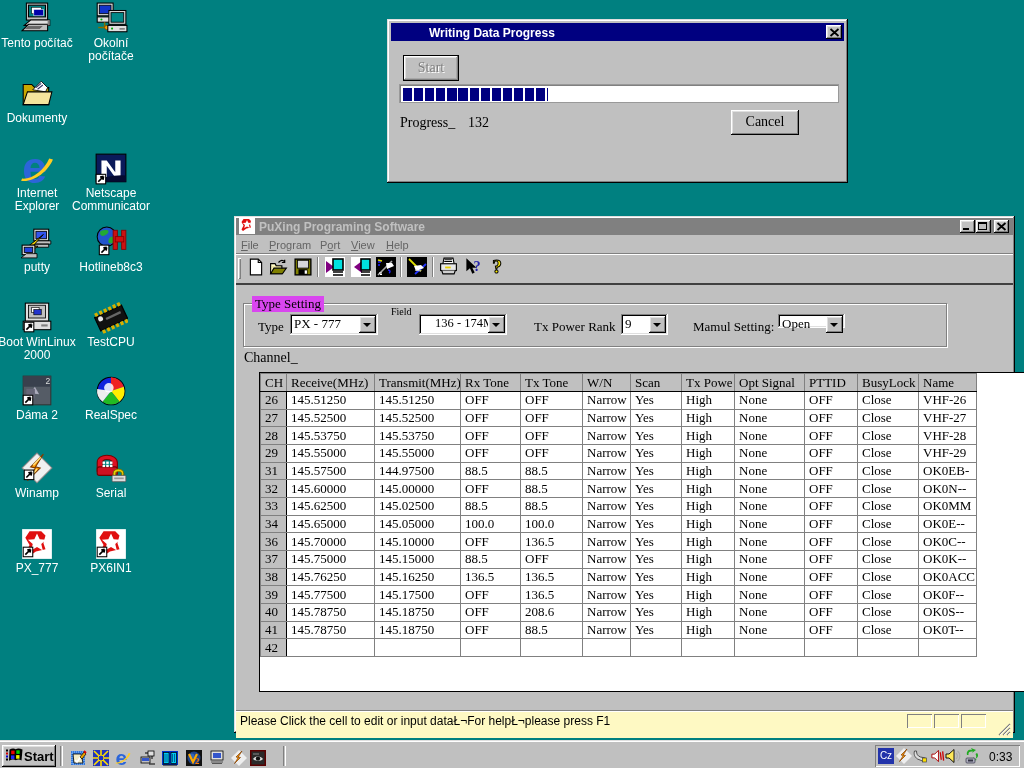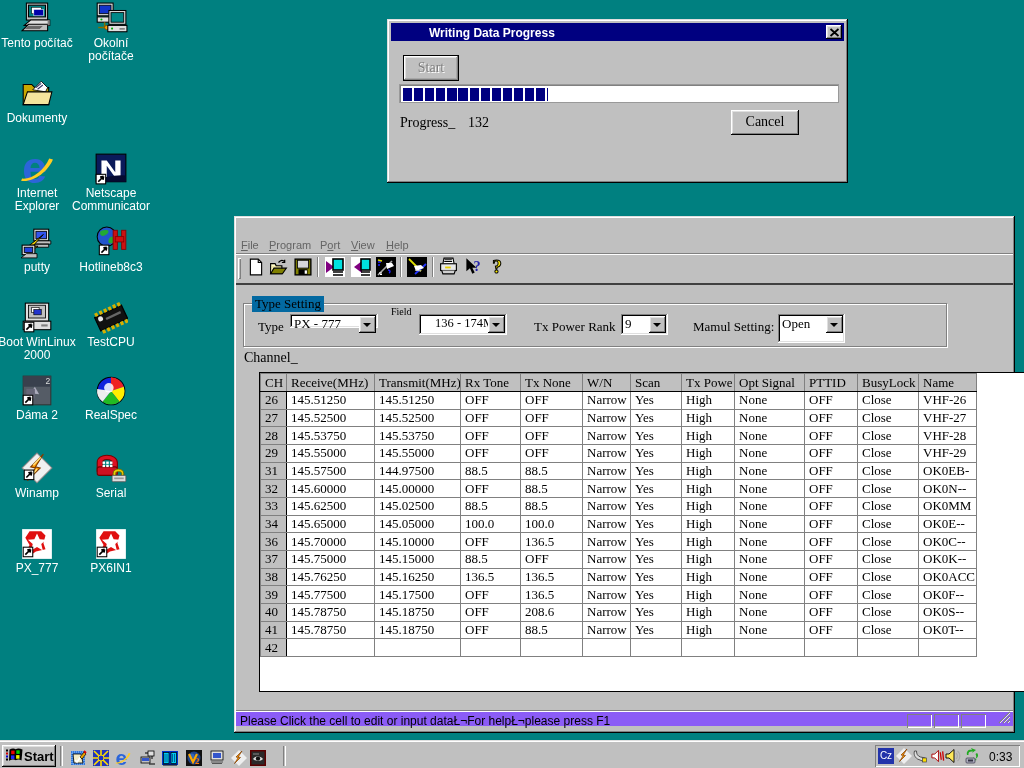--- a/index.html
+++ b/index.html
@@ -222,20 +222,38 @@
 <path d="M16 6 L18.5 11.5 L24.5 12 L20 16 L21.5 22 L16 18.8 L10.5 22 L12 16 L7.5 12 L13.5 11.5 Z" fill="#fff"></path>
 <rect x="3" y="19" width="9" height="9" fill="#fff" stroke="#000" stroke-width="1"></rect>
 <path d="M5 26 L10 21 M10 21 l-3.2 0.6 M10 21 l-0.6 3.2" stroke="#000" stroke-width="1.5"></path>
 </svg>
 <div class="icon-label">PX6IN1</div>
 </div>
 </div>
 
 <div class="abs raised" id="mainwin" style="left:234px; top:216px; width:781px; height:517px;">
 
+  <div class="abs" style="left:2px; top:2px; right:2px; height:17px; background:#808080; color:#c0c0c0; font-weight:bold; font-size:12px;">
+    <svg class="abs" style="left:3px; top:0px;" width="16" height="16" viewBox="0 0 32 32">
+      <rect x="0" y="0" width="32" height="32" fill="#fff"></rect>
+      <path d="M9 2 L20 2 L24 6 L22 13 L24 19 L15 21 L8 26 L5 23 L9 15 L5 8 Z" fill="#e01010"></path>
+      <path d="M16 4 L18.5 9.5 L24.5 10 L20 14 L21.5 20 L16 16.8 L10.5 20 L12 14 L7.5 10 L13.5 9.5 Z" fill="#fff"></path>
+    </svg>
+    <span class="abs" style="left:23px; top:2px;">PuXing Programing Software</span>
+
+    <div class="btn abs" style="left:724px; top:2px; width:15px; height:13px;">
+        <div class="abs" style="left:3px; top:8px; width:6px; height:2px; background:#000;"></div>
+      </div>
+    <div class="btn abs" style="left:740px; top:2px; width:15px; height:13px;">
+        <div class="abs" style="left:2px; top:2px; width:9px; height:8px; border:1px solid #000; border-top-width:2px;"></div>
+      </div>
+    <div class="btn abs" style="left:758px; top:2px; width:15px; height:13px;"><svg width="11" height="9" style="margin:2px 0 0 2px;" viewBox="0 0 11 9">
+          <path d="M1.5 1 L9.5 8 M9.5 1 L1.5 8" stroke="#000" stroke-width="1.8"></path>
+        </svg></div>
+  </div>
 
   <div class="abs" style="left:2px; top:19px; right:2px; height:18px; background:#c0c0c0; color:#646464; font-size:11px;">
     <span class="abs" style="left:5px; top:4px;"><u>F</u>ile</span>
     <span class="abs" style="left:33px; top:4px;"><u>P</u>rogram</span>
     <span class="abs" style="left:84px; top:4px;">P<u>o</u>rt</span>
     <span class="abs" style="left:115px; top:4px;"><u>V</u>iew</span>
     <span class="abs" style="left:150px; top:4px;"><u>H</u>elp</span>
   </div>
 
   <div class="abs" style="left:2px; top:37px; right:2px; height:30px; background:#c0c0c0; box-shadow: inset 0 1px 0 #808080, inset 0 2px 0 #fff;">
@@ -311,44 +329,44 @@
       </svg>
 
     <svg class="abs" style="left:255px; top:4px;" width="16" height="19" viewBox="0 0 14 16">
         <text x="1" y="14" font-size="17" font-weight="bold" fill="#ffee00" stroke="#000" stroke-width="0.9" font-family="Liberation Serif">?</text>
       </svg>
   </div>
 
   <div class="abs" style="left:2px; top:67px; right:2px; height:2px; background:#404040;"></div>
 
   <div class="abs etch" style="left:9px; top:87px; width:704px; height:44px;">
-    <div class="abs serif" style="left:8px; top:-8px; background:#0369a1; padding:0 3px; font-size:13px; color:#000;">Type Setting</div>
+    <div class="abs serif" style="left:8px; top:-8px; background:#d946ef; padding:0 3px; font-size:13px; color:#000;">Type Setting</div>
     <div class="abs serif" style="left:14px; top:15px; font-size:13px;">Type</div>
-    <div class="abs sunken" style="left:46px; top:10px; width:88px; height:14px;">
+    <div class="abs sunken" style="left:46px; top:10px; width:88px; height:21px;">
       <div class="abs serif" style="left:4px; top:2px; font-size:13px;">PX - 777</div>
       <div class="btn abs" style="right:2px; top:2px; width:17px; height:17px;"><svg width="15" height="15" style="margin:1px;">
             <path d="M3 6 L11 6 L7 10 Z" fill="#000"></path>
           </svg></div>
     </div>
     <div class="abs serif" style="left:147px; top:2px; font-size:10px;">Field</div>
     <div class="abs sunken" style="left:175px; top:10px; width:88px; height:21px;">
       <div class="abs serif" style="left:3px; top:2px; font-size:12.5px; white-space:nowrap;margin-left:13px;">136 - 174MH</div>
       <div class="btn abs" style="right:2px; top:2px; width:17px; height:17px;"><svg width="15" height="15" style="margin:1px;">
             <path d="M3 6 L11 6 L7 10 Z" fill="#000"></path>
           </svg></div>
     </div>
     <div class="abs serif" style="left:290px; top:15px; font-size:13px;">Tx Power Rank</div>
     <div class="abs sunken" style="left:377px; top:10px; width:47px; height:21px;">
       <div class="abs serif" style="left:4px; top:2px; font-size:13px;">9</div>
       <div class="btn abs" style="right:2px; top:2px; width:17px; height:17px;"><svg width="15" height="15" style="margin:1px;">
             <path d="M3 6 L11 6 L7 10 Z" fill="#000"></path>
           </svg></div>
     </div>
     <div class="abs serif" style="left:449px; top:15px; font-size:13px;">Mamul Setting:</div>
-    <div class="abs sunken" style="left:534px; top:10px; width:67px; height:29px;">
+    <div class="abs sunken" style="left:534px; top:10px; width:67px; height:14px;">
       <div class="abs serif" style="left:4px; top:2px; font-size:13px;">Open</div>
       <div class="btn abs" style="right:2px; top:2px; width:17px; height:17px;"><svg width="15" height="15" style="margin:1px;">
             <path d="M3 6 L11 6 L7 10 Z" fill="#000"></path>
           </svg></div>
     </div>
   </div>
   <div class="abs serif" style="left:10px; top:134px; font-size:14px;">Channel_</div>
 
   <div class="abs" style="left:25px; top:156px; width:796px; height:320px; border:1px solid #000; background:#fff;">
     <table id="grid" class="serif">
@@ -365,21 +383,21 @@
           <col style="width:53px">
           <col style="width:61px">
           <col style="width:58px">
         </colgroup>
         <tbody>
           <tr class="hdr">
             <th>CH</th>
             <th>Receive(MHz)</th>
             <th>Transmit(MHz)</th>
             <th>Rx Tone</th>
-            <th>Tx None</th>
+            <th>Tx Tone</th>
             <th>W/N</th>
             <th>Scan</th>
             <th>Tx Powe</th>
             <th>Opt Signal</th>
             <th>PTTID</th>
             <th>BusyLock</th>
             <th>Name</th>
           </tr>
           <tr>
             <td class="rh">26</td>
@@ -599,21 +617,21 @@
       <div class="btn abs" style="left:0; top:0; width:17px; height:17px;"><svg width="15" height="15" style="margin:1px;">
             <path d="M7.5 4 L11.5 9 L3.5 9 Z" fill="#000"></path>
           </svg></div>
       <div class="btn abs" style="left:0; top:301px; width:17px; height:17px;"><svg width="15" height="15" style="margin:1px;">
             <path d="M7.5 10 L11.5 5 L3.5 5 Z" fill="#000"></path>
           </svg></div>
       <div class="btn abs" style="left:0; top:74px; width:17px; height:16px;"></div>
     </div>
   </div>
 
-  <div class="abs" style="left:2px; top:494px; right:2px; height:16px; background:#8b5cf6; box-shadow: inset 0 1px 0 #808080, inset 0 2px 0 #fff;">
+  <div class="abs" style="left:2px; top:494px; right:2px; height:28px; background:#fef9c3; box-shadow: inset 0 1px 0 #808080, inset 0 2px 0 #fff;">
     <div class="abs" style="left:4px; top:4px; font-size:12px; color:#000;">Please Click the cell to edit or input dataŁ¬For helpŁ¬please press F1</div>
     <div class="abs" style="right:81px; top:4px; width:25px; height:14px; box-shadow: inset 1px 1px 0 #808080, inset -1px -1px 0 #fff;"></div>
     <div class="abs" style="right:54px; top:4px; width:25px; height:14px; box-shadow: inset 1px 1px 0 #808080, inset -1px -1px 0 #fff;"></div>
     <div class="abs" style="right:27px; top:4px; width:25px; height:14px; box-shadow: inset 1px 1px 0 #808080, inset -1px -1px 0 #fff;"></div>
     <svg class="abs" style="right:2px; bottom:2px;" width="13" height="13">
         <path d="M12 1 L1 12 M12 5 L5 12 M12 9 L9 12" stroke="#808080" stroke-width="1.4"></path>
         <path d="M12 2 L2 12 M12 6 L6 12 M12 10 L10 12" stroke="#fff" stroke-width="0.8"></path>
       </svg>
   </div>
 </div>

